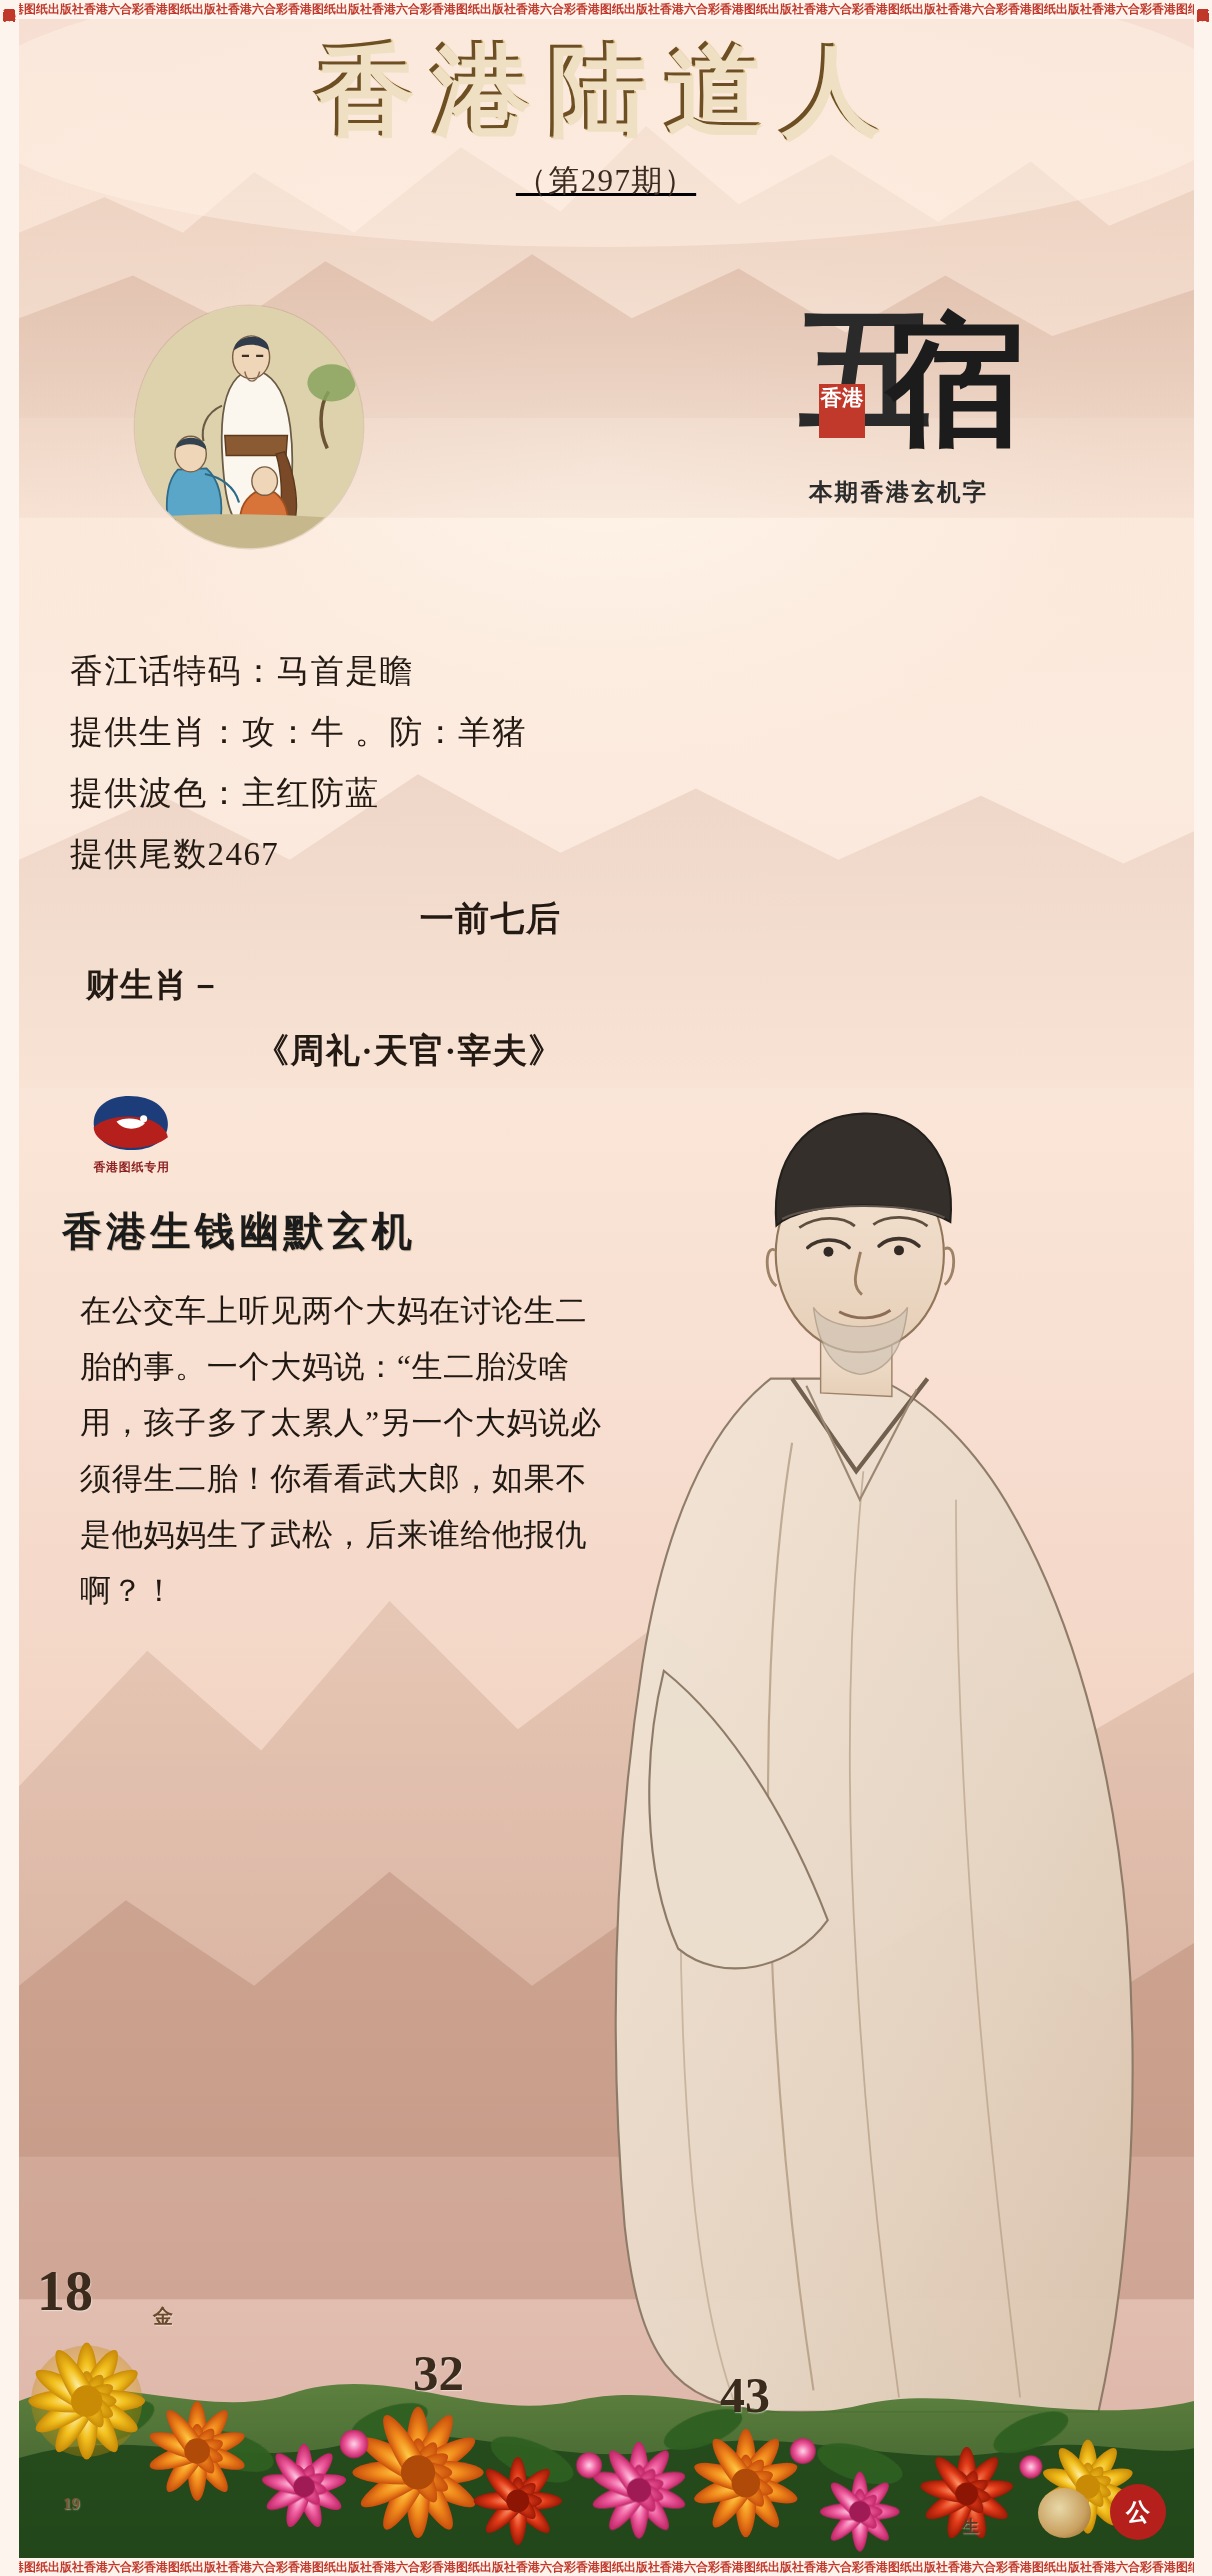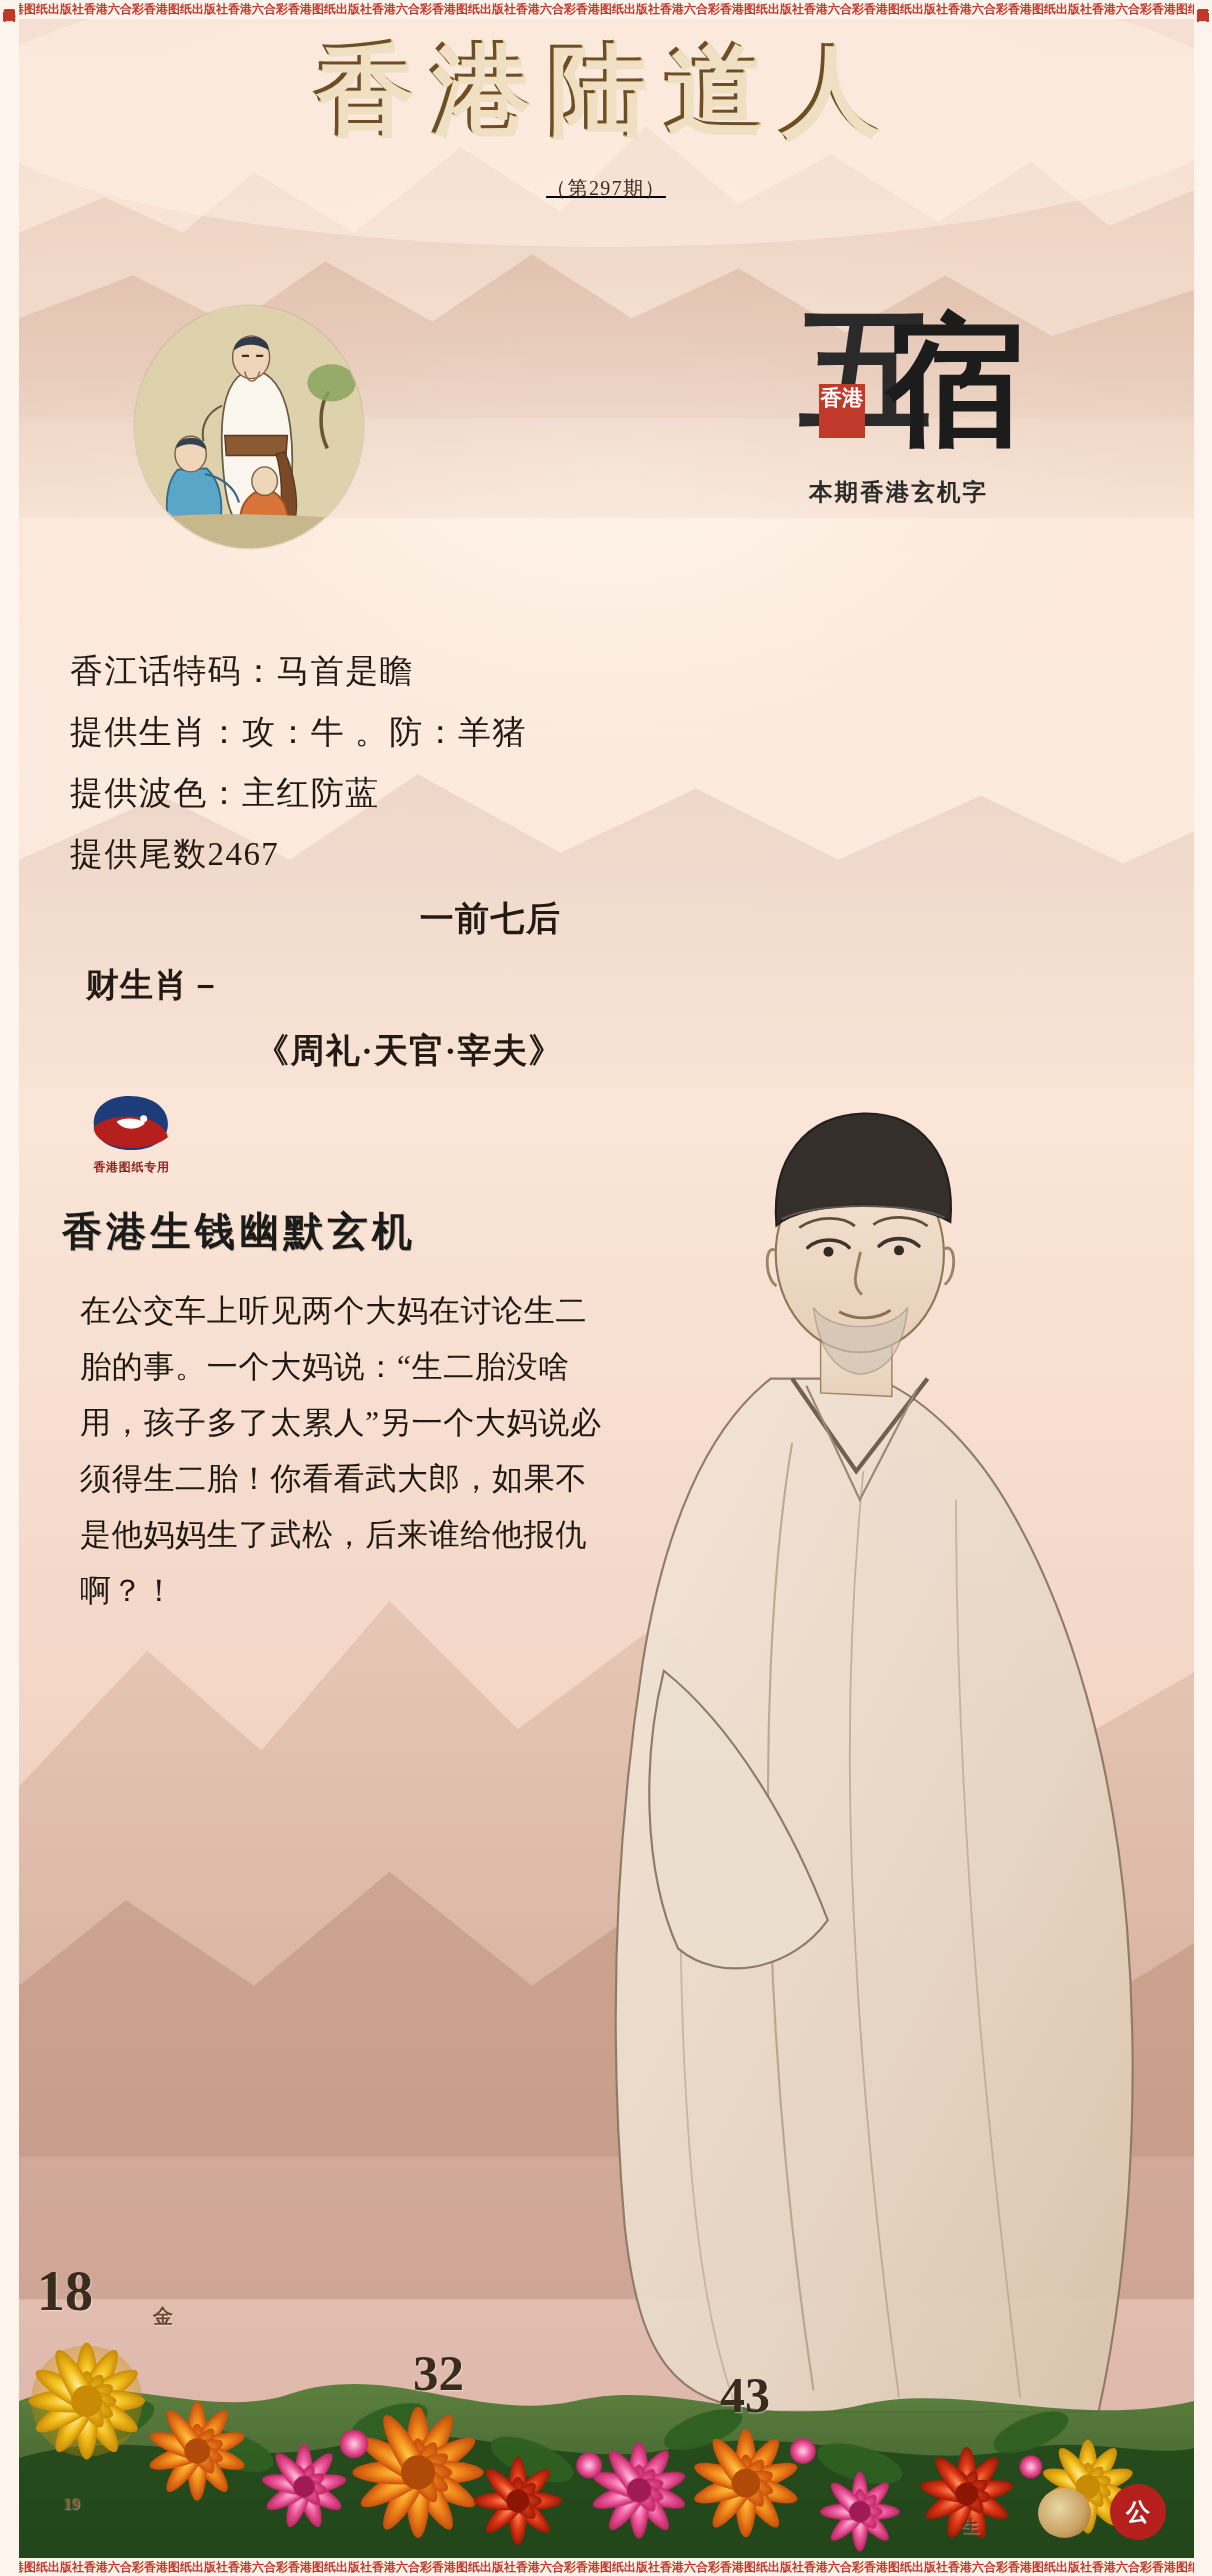--- a/index.html
+++ b/index.html
@@ -88,22 +88,22 @@
       -1.4px -1.4px 0 #6d4f23,
       0 0 1.4px #caa85f;
     background: linear-gradient(to bottom, #e8cf96 0%, #c9a85c 35%, #8a6630 70%, #6b4a20 100%);
     -webkit-background-clip: text;
     background-clip: text;
     -webkit-text-fill-color: transparent;
     display: inline-block;
     line-height: 1.15;
   }
   .issue {
-    margin-top: 28px;
-    font-size: 20px;
+    margin-top: 13px;
+    font-size: 31px;
     color: #3a2a20;
     letter-spacing: 1.4px;
   }
 
   
   .medallion {
     position: absolute;
     left: 135px; top: 306px;
     width: 228px; height: 242px;
     border-radius: 50%;

